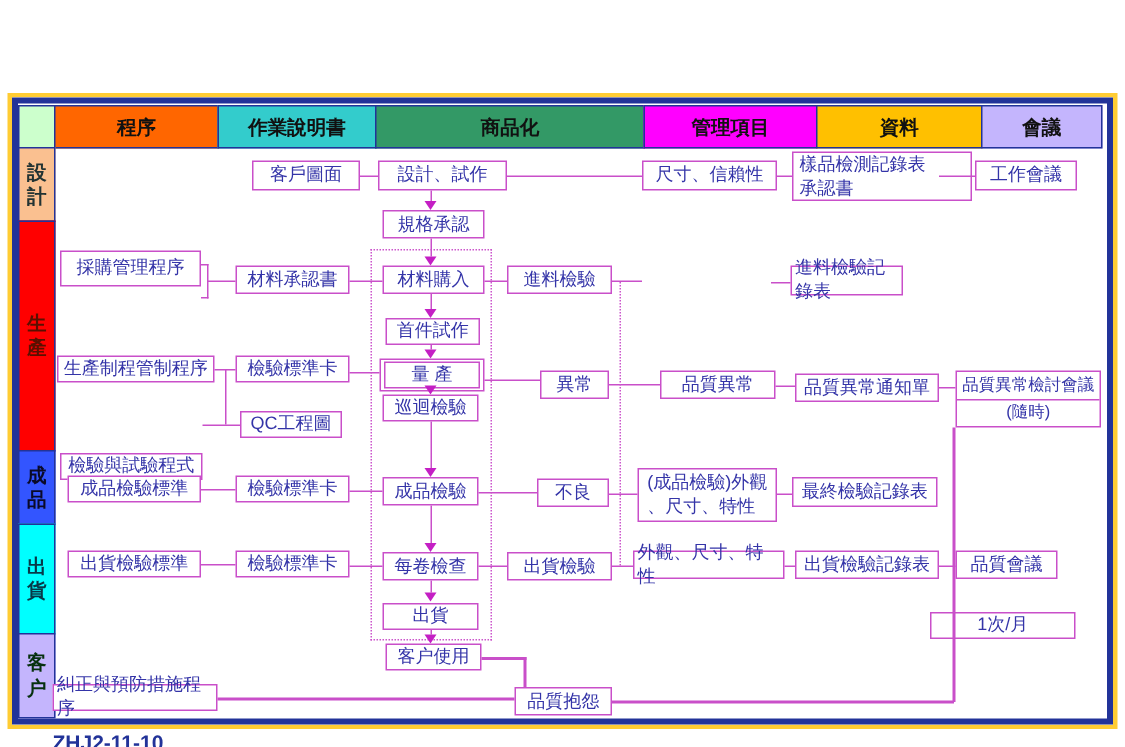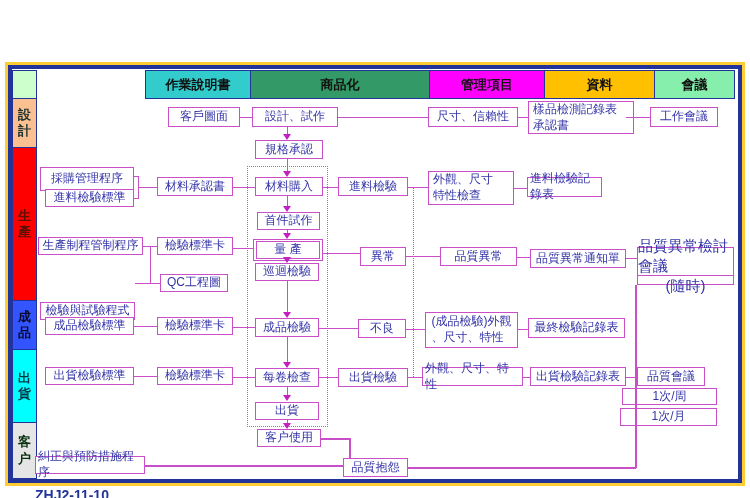--- a/index.html
+++ b/index.html
@@ -18,21 +18,21 @@
         align-items:center;justify-content:center;font-weight:bold;font-size:13px;color:#111;}
   .rail span{display:block;width:15px;word-break:break-all;text-align:center;line-height:1.25;}
   
   .box{position:absolute;box-sizing:border-box;border:1px solid #C94FC9;background:#fff;
        color:#3434A8;font-size:12px;line-height:1.3;display:flex;align-items:center;
        justify-content:center;white-space:pre-line;padding:0 2px;}
   .box.left{justify-content:flex-start;text-align:left;padding-left:4px;}
   .box.double{padding:2px;}
   .box.double .inner{border:1px solid #C94FC9;width:100%;height:100%;display:flex;
        align-items:center;justify-content:center;}
-  .box.stack{flex-direction:column;padding:0;font-size:15px;}
+  .box.stack{flex-direction:column;padding:0;font-size:11px;}
   .box.stack span{display:flex;align-items:center;justify-content:center;width:100%;flex:1;}
   .box.stack .s2{border-top:1px solid #C94FC9;}
   .dotted-rect{position:absolute;border:1px dotted #CC55CC;box-sizing:border-box;}
   
   .hl{position:absolute;height:1px;background:#C94FC9;}
   .vl{position:absolute;width:1px;background:#C94FC9;}
   .hl2{position:absolute;height:2px;background:#C94FC9;}
   .vl2{position:absolute;width:2px;background:#C94FC9;}
   .vdot{position:absolute;width:0;border-left:1px dotted #CC55CC;}
   .ah{position:absolute;width:0;height:0;border-left:4px solid transparent;
@@ -43,59 +43,57 @@
 <body>
 
 <div class="page">
 
 
   <div class="board">
     <div class="board-in"></div>
   </div>
 
   <div class="cell" style="left:12px;top:70px;width:25px;height:29px;background:#CCFFCC;"></div>
+  <div class="cell" style="left:36px;top:70px;width:110px;height:29px;background:#FF6600;">程序</div>
   <div class="cell" style="left:145px;top:70px;width:106px;height:29px;background:#33CCCC;">作業說明書</div>
   <div class="cell" style="left:250px;top:70px;width:180px;height:29px;background:#339966;">商品化</div>
   <div class="cell" style="left:429px;top:70px;width:116px;height:29px;background:#FF00FF;">管理項目</div>
   <div class="cell" style="left:544px;top:70px;width:111px;height:29px;background:#FFC000;">資料</div>
-  <div class="cell" style="left:654px;top:70px;width:81px;height:29px;background:#86efac;">會議</div>
+  <div class="cell" style="left:654px;top:70px;width:81px;height:29px;background:#c4b5fd;">會議</div>
 
   <div class="cell rail" style="left:12px;top:98px;width:25px;height:50px;background:#FAC090;color:#233;">
       <span>設計</span>
     </div>
   <div class="cell rail" style="left:12px;top:147px;width:25px;height:154px;background:#FF0000;color:#5a1000;">
       <span>生產</span>
     </div>
   <div class="cell rail" style="left:12px;top:300px;width:25px;height:50px;background:#3355FF;color:#0a0a28;">
       <span>成品</span>
     </div>
   <div class="cell rail" style="left:12px;top:349px;width:25px;height:74px;background:#00FFFF;color:#083848;">
       <span>出貨</span>
     </div>
-  <div class="cell rail" style="left:12px;top:422px;width:25px;height:57px;background:#e5e5e5;color:#06300e;">
+  <div class="cell rail" style="left:12px;top:422px;width:25px;height:57px;background:#c4b5fd;color:#06300e;">
       <span>客户</span>
     </div>
 
   <div class="dotted-rect" style="left:247px;top:166px;width:81px;height:261px;"></div>
 
   <div class="box" style="left:168px;top:107px;width:72px;height:20px;">客戶圖面</div>
   <div class="box" style="left:252px;top:107px;width:86px;height:20px;">設計、試作</div>
   <div class="box" style="left:255px;top:140px;width:68px;height:19px;">規格承認</div>
   <div class="box" style="left:428px;top:107px;width:90px;height:20px;">尺寸、信賴性</div>
-  <div class="box left" style="left:528px;top:101px;width:106px;height:33px;">樣品檢測記錄表
+  <div class="box left" style="left:528px;top:101px;width:120px;height:33px;">樣品檢測記錄表
 承認書</div>
   <div class="box" style="left:650px;top:107px;width:68px;height:20px;">工作會議</div>
 
   <div class="box" style="left:40px;top:167px;width:94px;height:24px;">採購管理程序</div>
-  <div class="box" style="left:45px;top:189px;width:89px;height:18px;">進料檢驗標準</div>
   <div class="box" style="left:157px;top:177px;width:76px;height:19px;">材料承認書</div>
   <div class="box" style="left:255px;top:177px;width:68px;height:19px;">材料購入</div>
   <div class="box" style="left:338px;top:177px;width:70px;height:19px;">進料檢驗</div>
-  <div class="box left" style="left:428px;top:171px;width:86px;height:34px;">外觀、尺寸
-特性檢查</div>
   <div class="box" style="left:527px;top:177px;width:75px;height:20px;">進料檢驗記錄表</div>
   <div class="box" style="left:257px;top:212px;width:63px;height:18px;">首件試作</div>
   <div class="box" style="left:38px;top:237px;width:105px;height:18px;">生產制程管制程序</div>
   <div class="box" style="left:157px;top:237px;width:76px;height:18px;">檢驗標準卡</div>
   <div class="box double" style="left:253px;top:239px;width:70px;height:22px;">
     <span class="inner">量 產</span>
   </div>
   <div class="box" style="left:255px;top:263px;width:64px;height:18px;">巡迴檢驗</div>
   <div class="box" style="left:40px;top:274px;width:95px;height:18px;margin-top:28px;">檢驗與試驗程式</div>
   <div class="box" style="left:160px;top:274px;width:68px;height:18px;">QC工程圖</div>
@@ -115,21 +113,20 @@
 、尺寸、特性</div>
   <div class="box" style="left:528px;top:318px;width:97px;height:20px;">最終檢驗記錄表</div>
 
   <div class="box" style="left:45px;top:367px;width:89px;height:18px;">出貨檢驗標準</div>
   <div class="box" style="left:157px;top:367px;width:76px;height:18px;">檢驗標準卡</div>
   <div class="box" style="left:255px;top:368px;width:64px;height:19px;">每卷檢查</div>
   <div class="box" style="left:338px;top:368px;width:70px;height:19px;">出貨檢驗</div>
   <div class="box" style="left:422px;top:367px;width:101px;height:19px;">外觀、尺寸、特性</div>
   <div class="box" style="left:530px;top:367px;width:96px;height:19px;">出貨檢驗記錄表</div>
   <div class="box" style="left:637px;top:367px;width:68px;height:19px;">品質會議</div>
-  <div class="box" style="left:622px;top:388px;width:95px;height:17px;">1次/周</div>
   <div class="box" style="left:620px;top:408px;width:97px;height:18px;">1次/月</div>
   <div class="box" style="left:255px;top:402px;width:64px;height:18px;">出貨</div>
 
   <div class="box" style="left:257px;top:429px;width:64px;height:18px;">客户使用</div>
   <div class="box" style="left:35px;top:456px;width:110px;height:18px;">糾正與預防措施程序</div>
   <div class="box" style="left:343px;top:458px;width:65px;height:19px;">品質抱怨</div>
 
   <div class="hl" style="left:240px;top:117px;width:12px;"></div>
   <div class="hl" style="left:338px;top:117px;width:90px;"></div>
   <div class="hl" style="left:518px;top:117px;width:10px;"></div>

